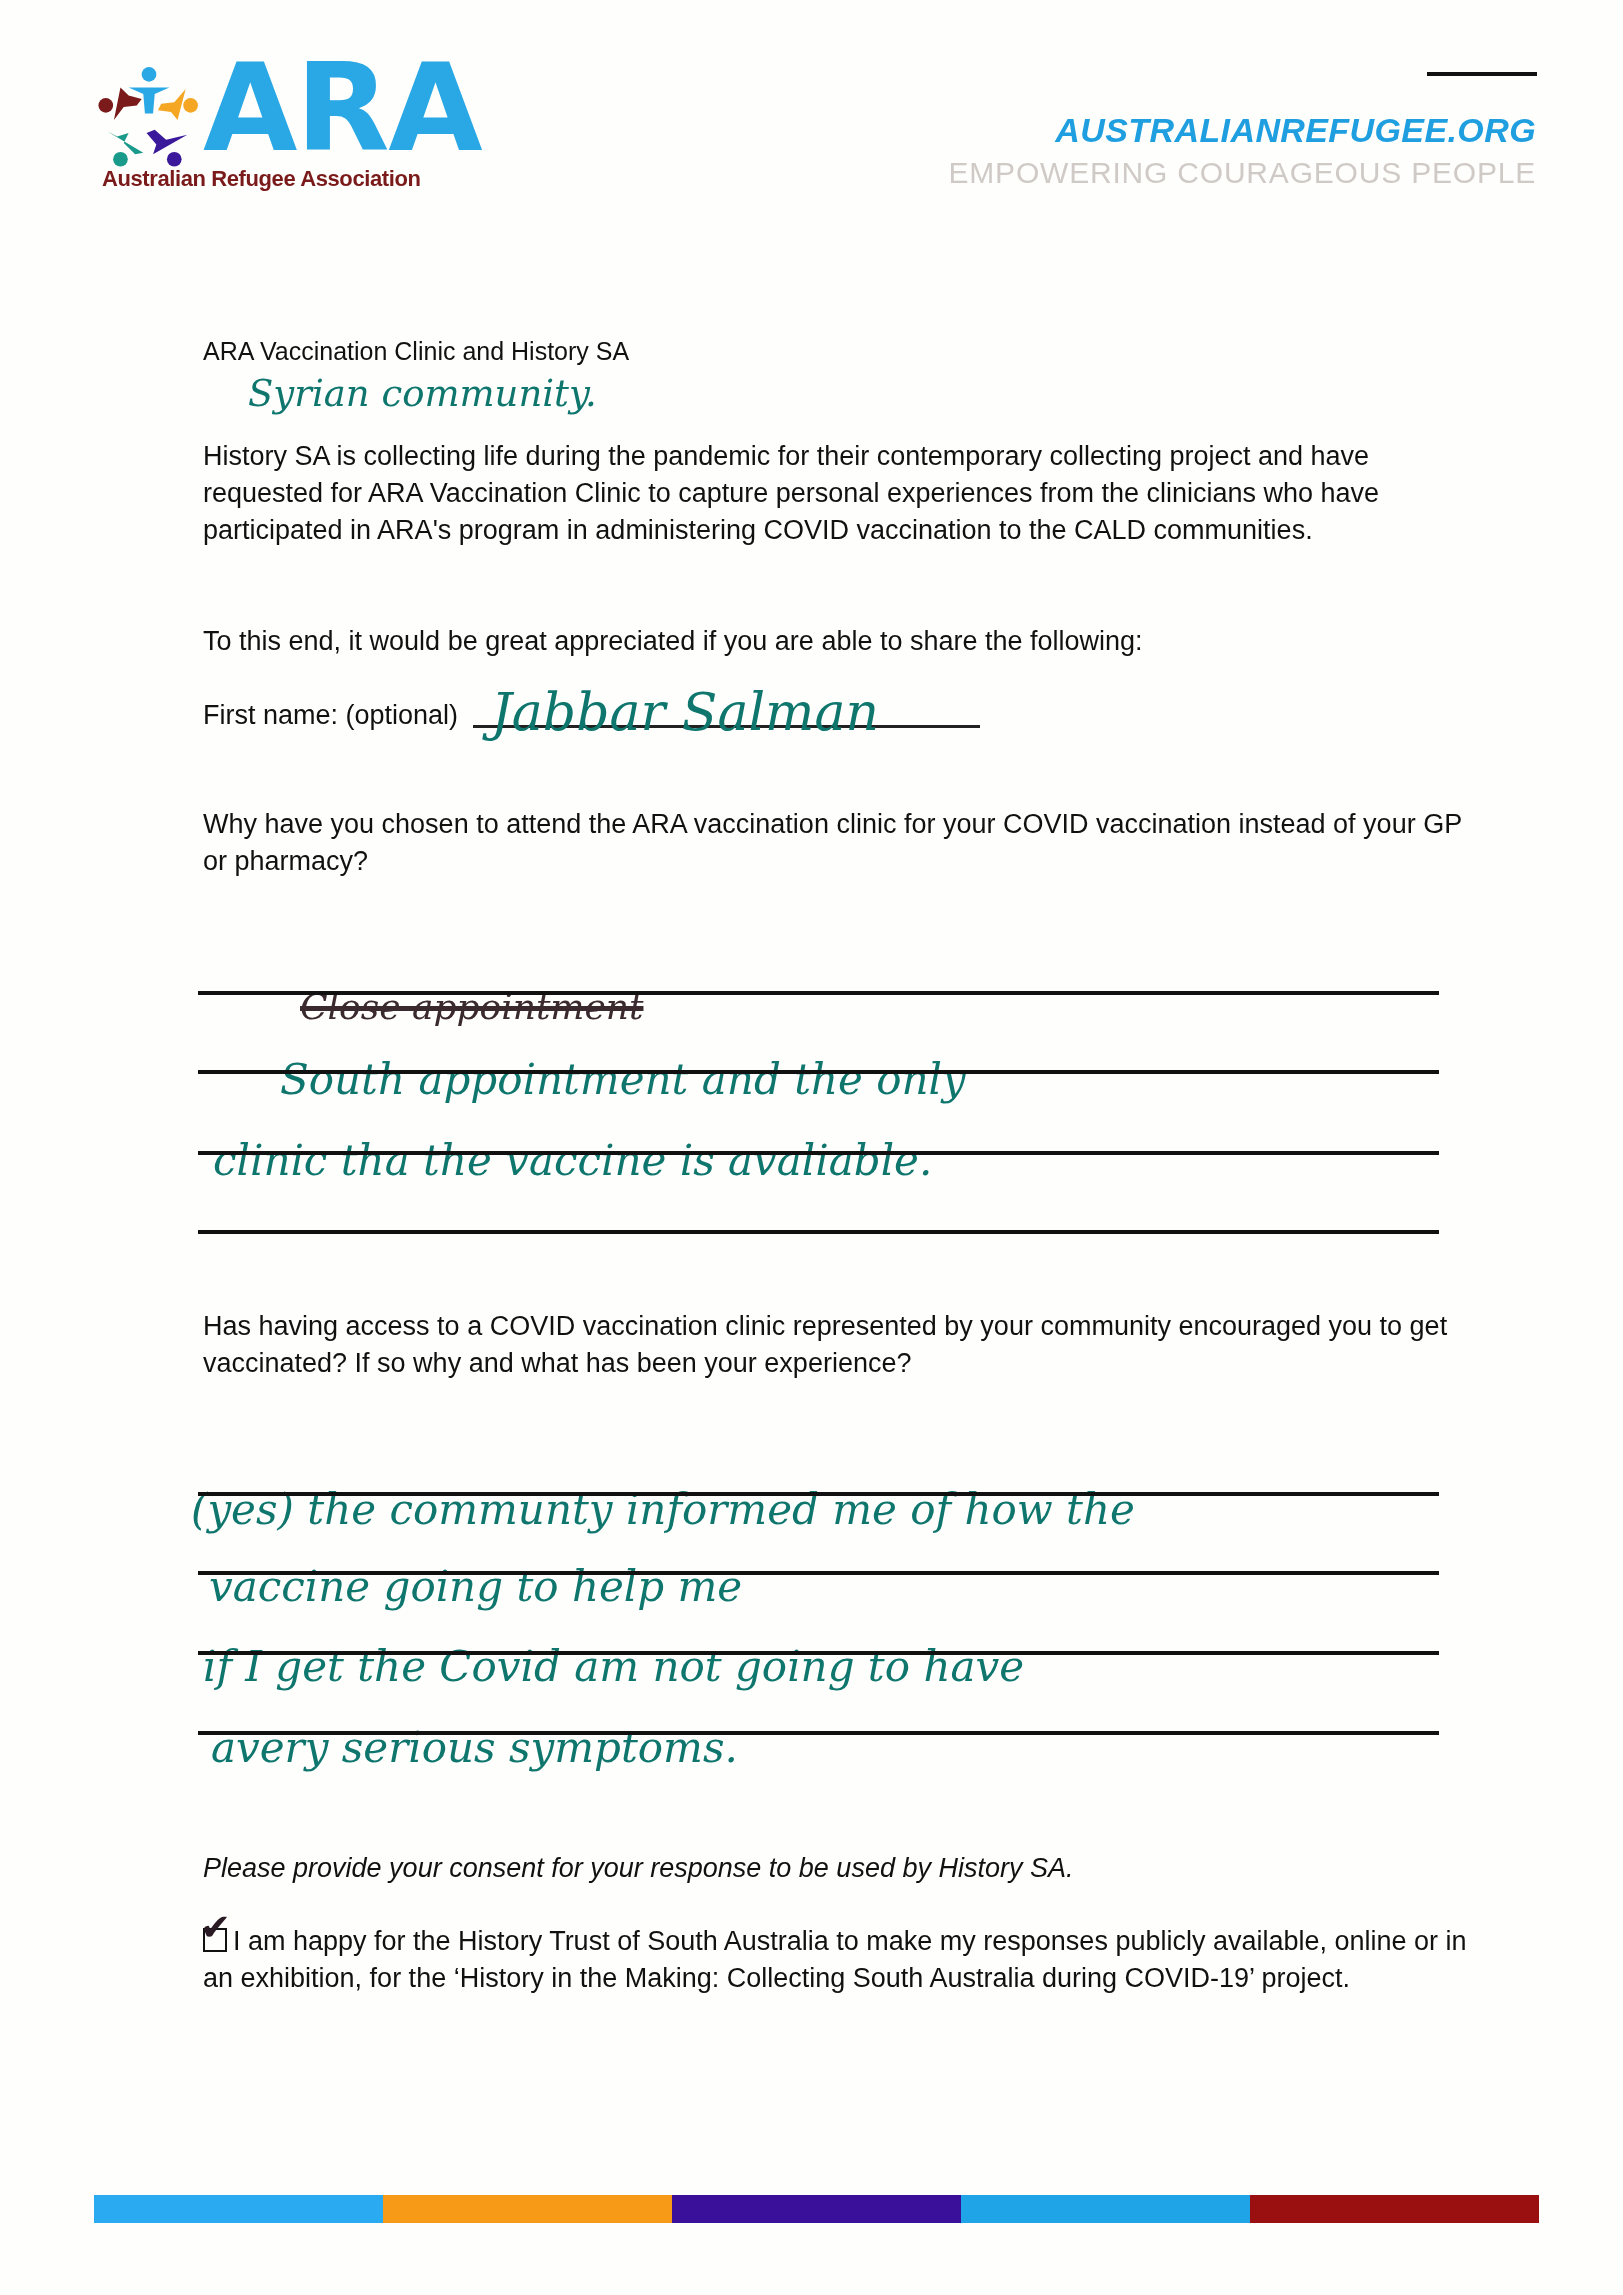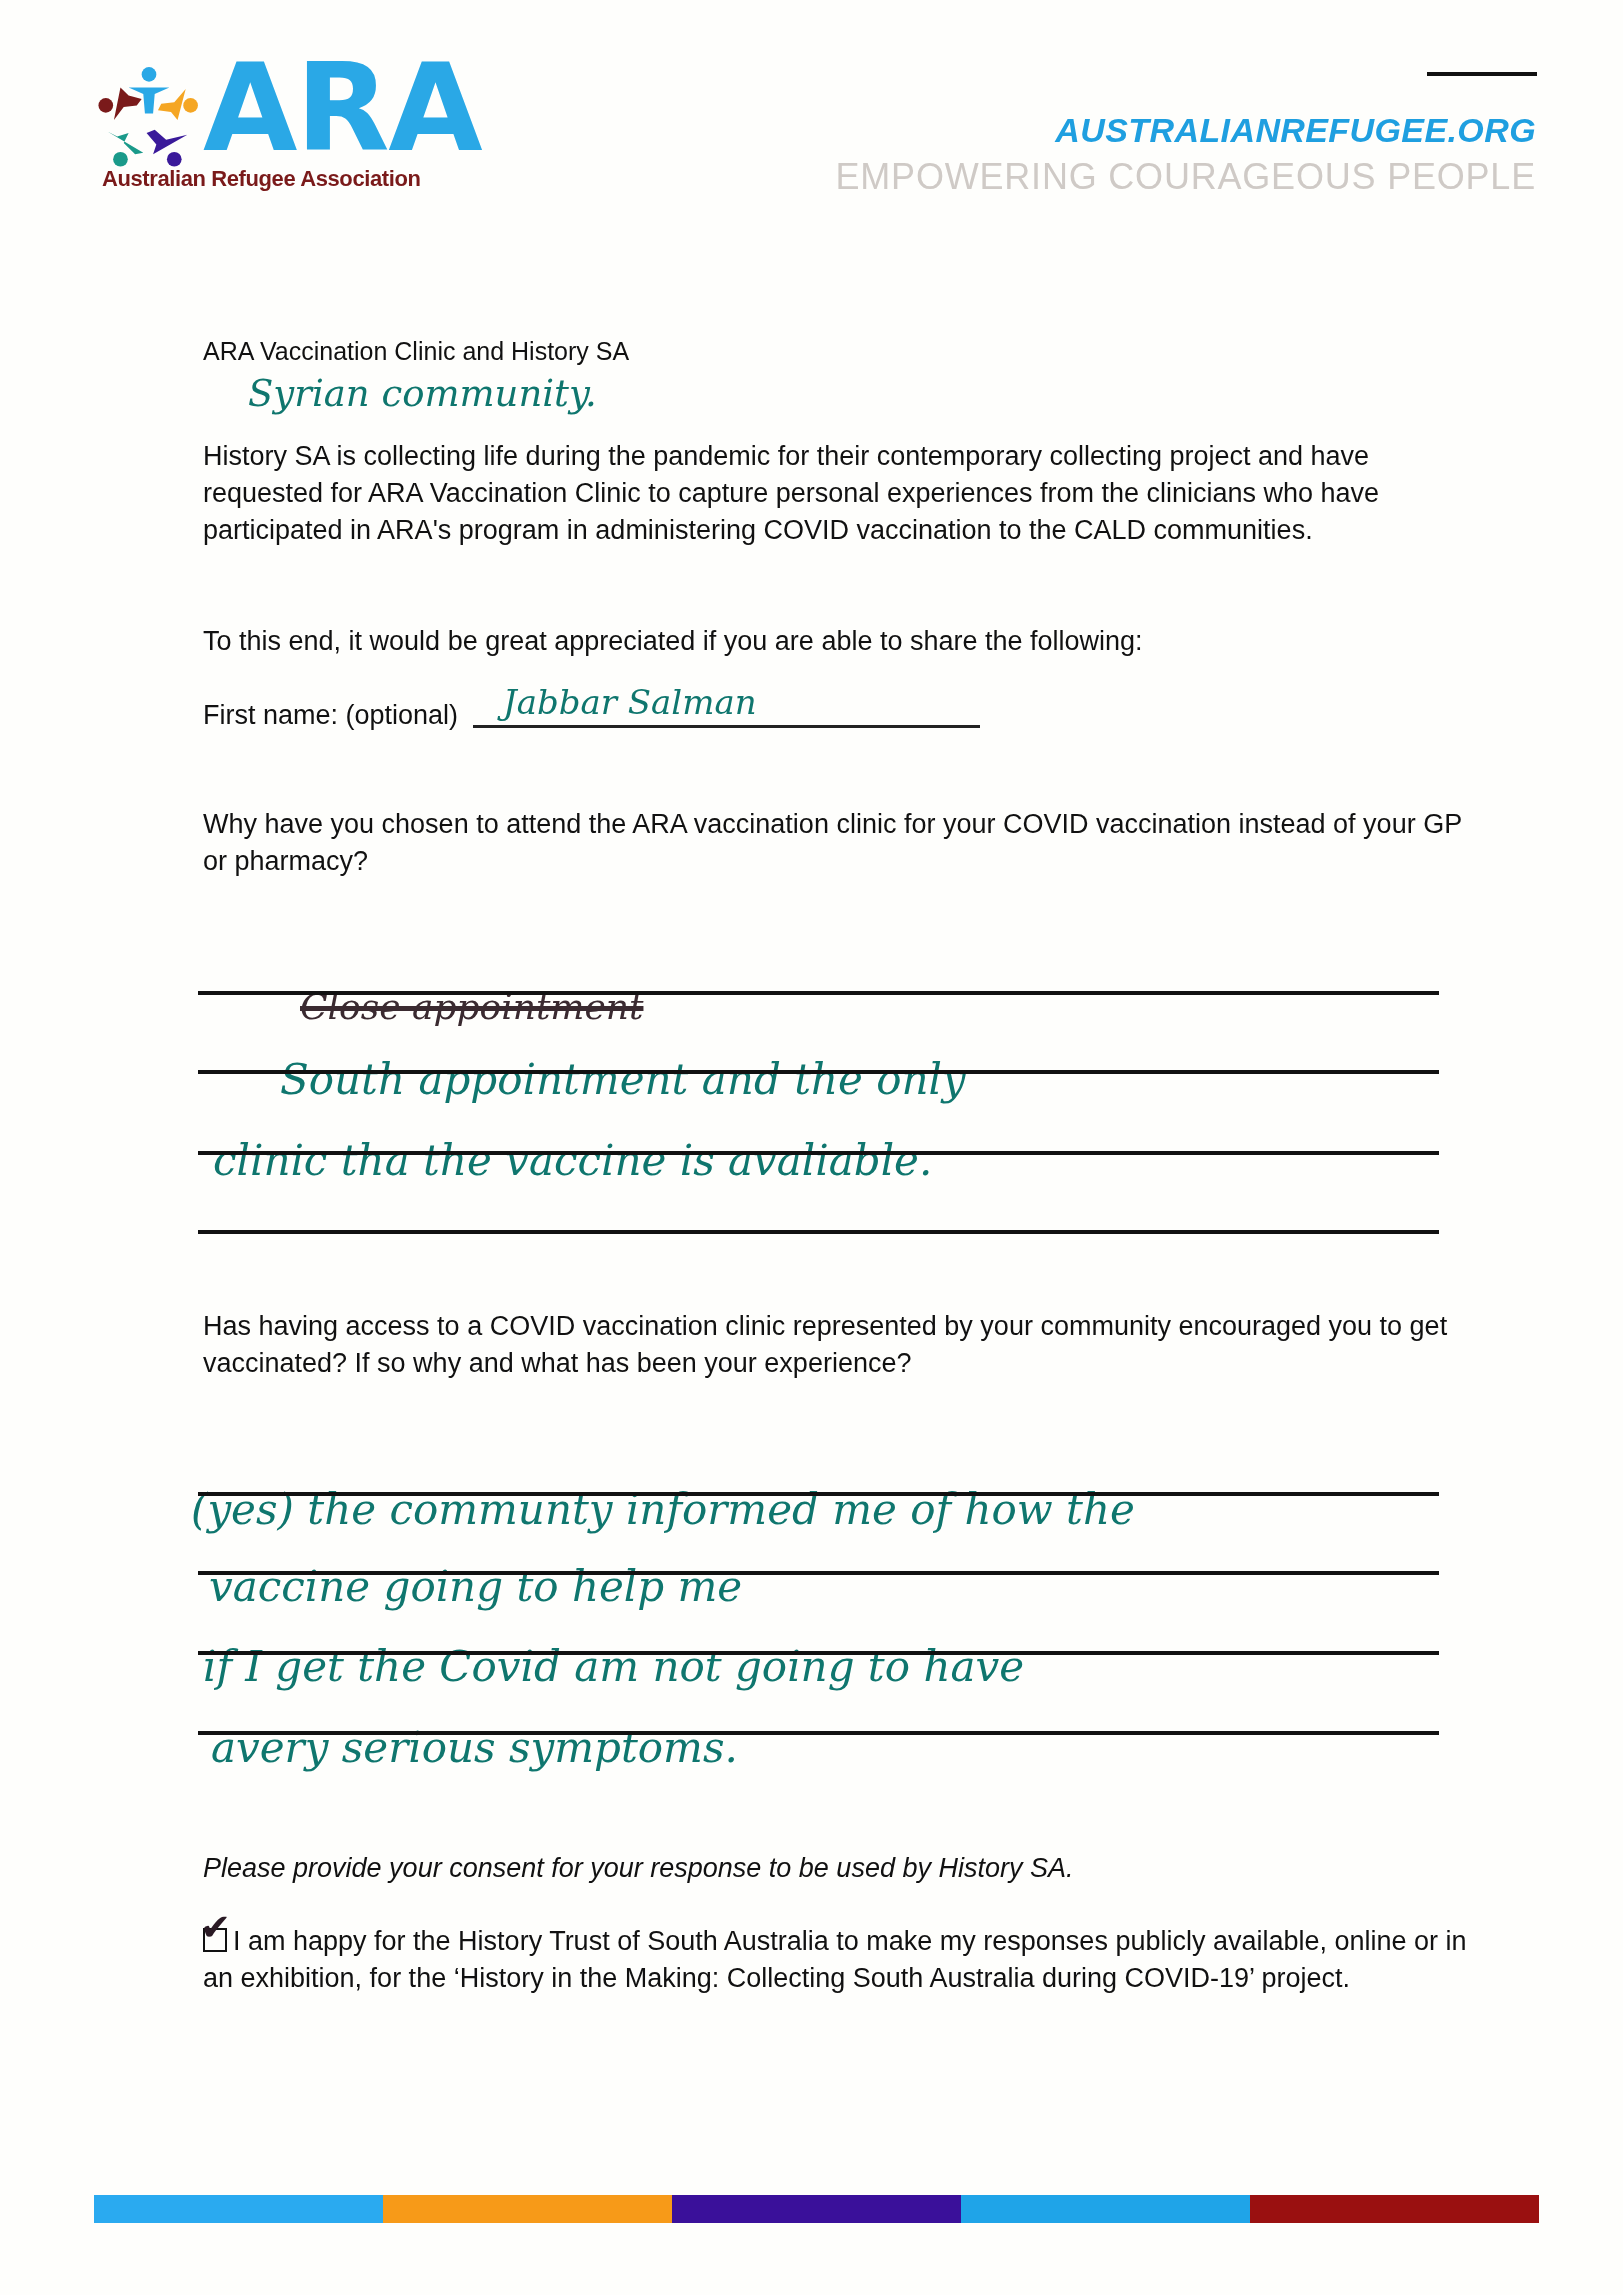--- a/index.html
+++ b/index.html
@@ -8,31 +8,31 @@
       background: #fefefc; color: #111;
       font-family: "Liberation Sans", sans-serif;
     }
     .abs { position: absolute; }
     
     .logo-mark { left: 96px; top: 63px; width: 106px; height: 106px; }
     .logo-text { left: 203px; top: 47px; font-size: 122px; font-weight: bold; color: #2aa8e6; letter-spacing: -1.6px; line-height: 1; font-family: "DejaVu Sans", sans-serif; }
     .logo-sub { left: 102px; top: 166px; font-size: 22px; font-weight: bold; color: #7a1a1a; letter-spacing: -0.4px; }
     .top-rule { left: 1427px; top: 72px; width: 110px; height: 4px; background: #111; }
     .site-url { right: 88px; top: 111px; font-size: 34px; font-weight: bold; color: #1f9fe0; letter-spacing: 0.4px; font-style: italic; }
-    .tagline { right: 88px; top: 156px; font-size: 36px; color: #cfcac6; letter-spacing: 0.8px; }
+    .tagline { right: 88px; top: 156px; font-size: 30px; color: #cfcac6; letter-spacing: 0.8px; }
 
     .body-text { font-size: 27px; line-height: 37px; color: #111; }
     .heading { left: 203px; top: 333px; font-size: 25px; font-weight: normal; }
     .hand { font-family: "DejaVu Serif", serif; font-style: italic; color: #0f766e; }
     .hand-label { left: 248px; top: 372px; font-size: 37px; }
     .intro { left: 203px; top: 438px; width: 1267px; }
     .lead { left: 203px; top: 623px; }
     .firstname-label { left: 203px; top: 697px; }
     .firstname-line { left: 473px; top: 725px; width: 507px; height: 3.2px; background: #222; }
-    .firstname-val { left: 503px; top: 682px; font-size: 34px; }
+    .firstname-val { left: 491px; top: 682px; font-size: 52px; }
     .q1 { left: 203px; top: 806px; width: 1267px; }
     .q2 { left: 203px; top: 1308px; width: 1267px; }
     .rule { left: 198px; width: 1241px; height: 4px; background: #111; }
     .ans { font-size: 42px; left: 235px; margin-top: 44px; }
     .struck { text-decoration: line-through; text-decoration-thickness: 4.9px; color: #3a2a30; }
     .consent-q { left: 203px; top: 1850px; font-style: italic; }
     .consent { left: 203px; top: 1923px; width: 1267px; }
     .check { display: inline-block; width: 19.5px; height: 19.5px; border: 2.4px solid #111; vertical-align: -1.6px; margin-right: 6.5px; position: relative; }
     .check::after { content: "\2714"; position: absolute; left: -4.9px; top: -21px; font-size: 37px; color: #2a1a24; }
     .footer-bar { left: 94px; top: 2195px; width: 1445px; height: 28px; display: flex; }

